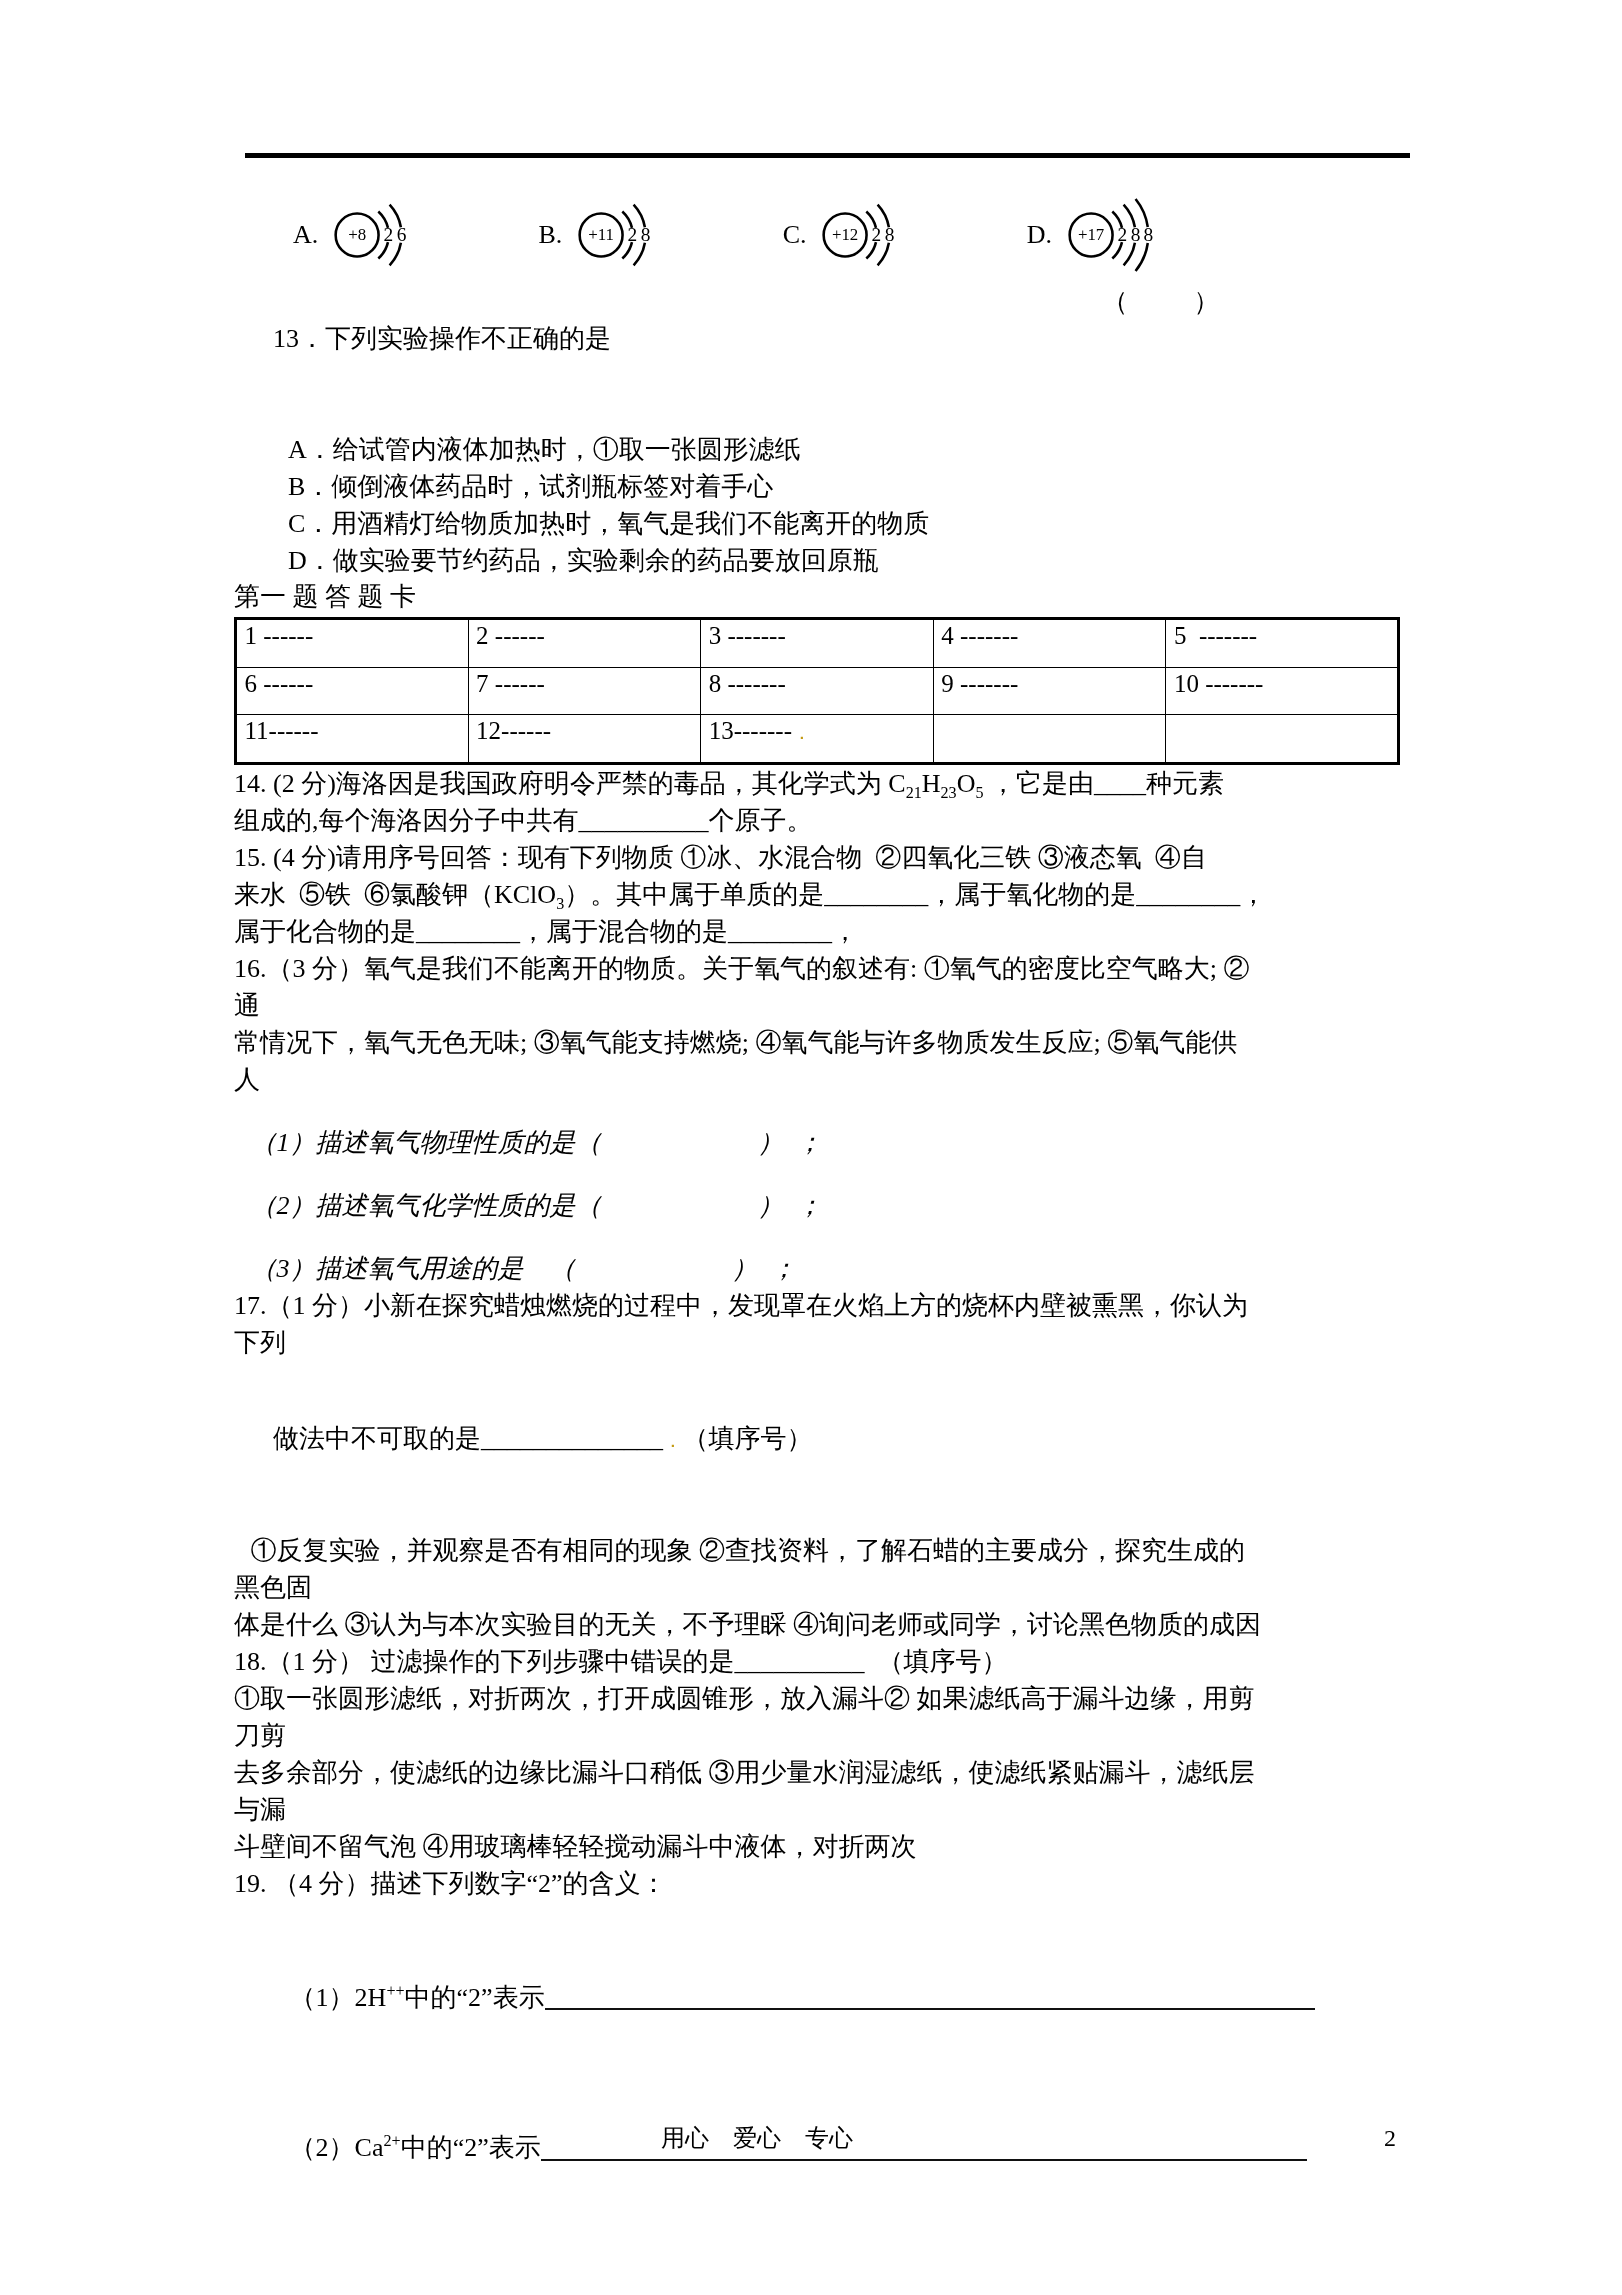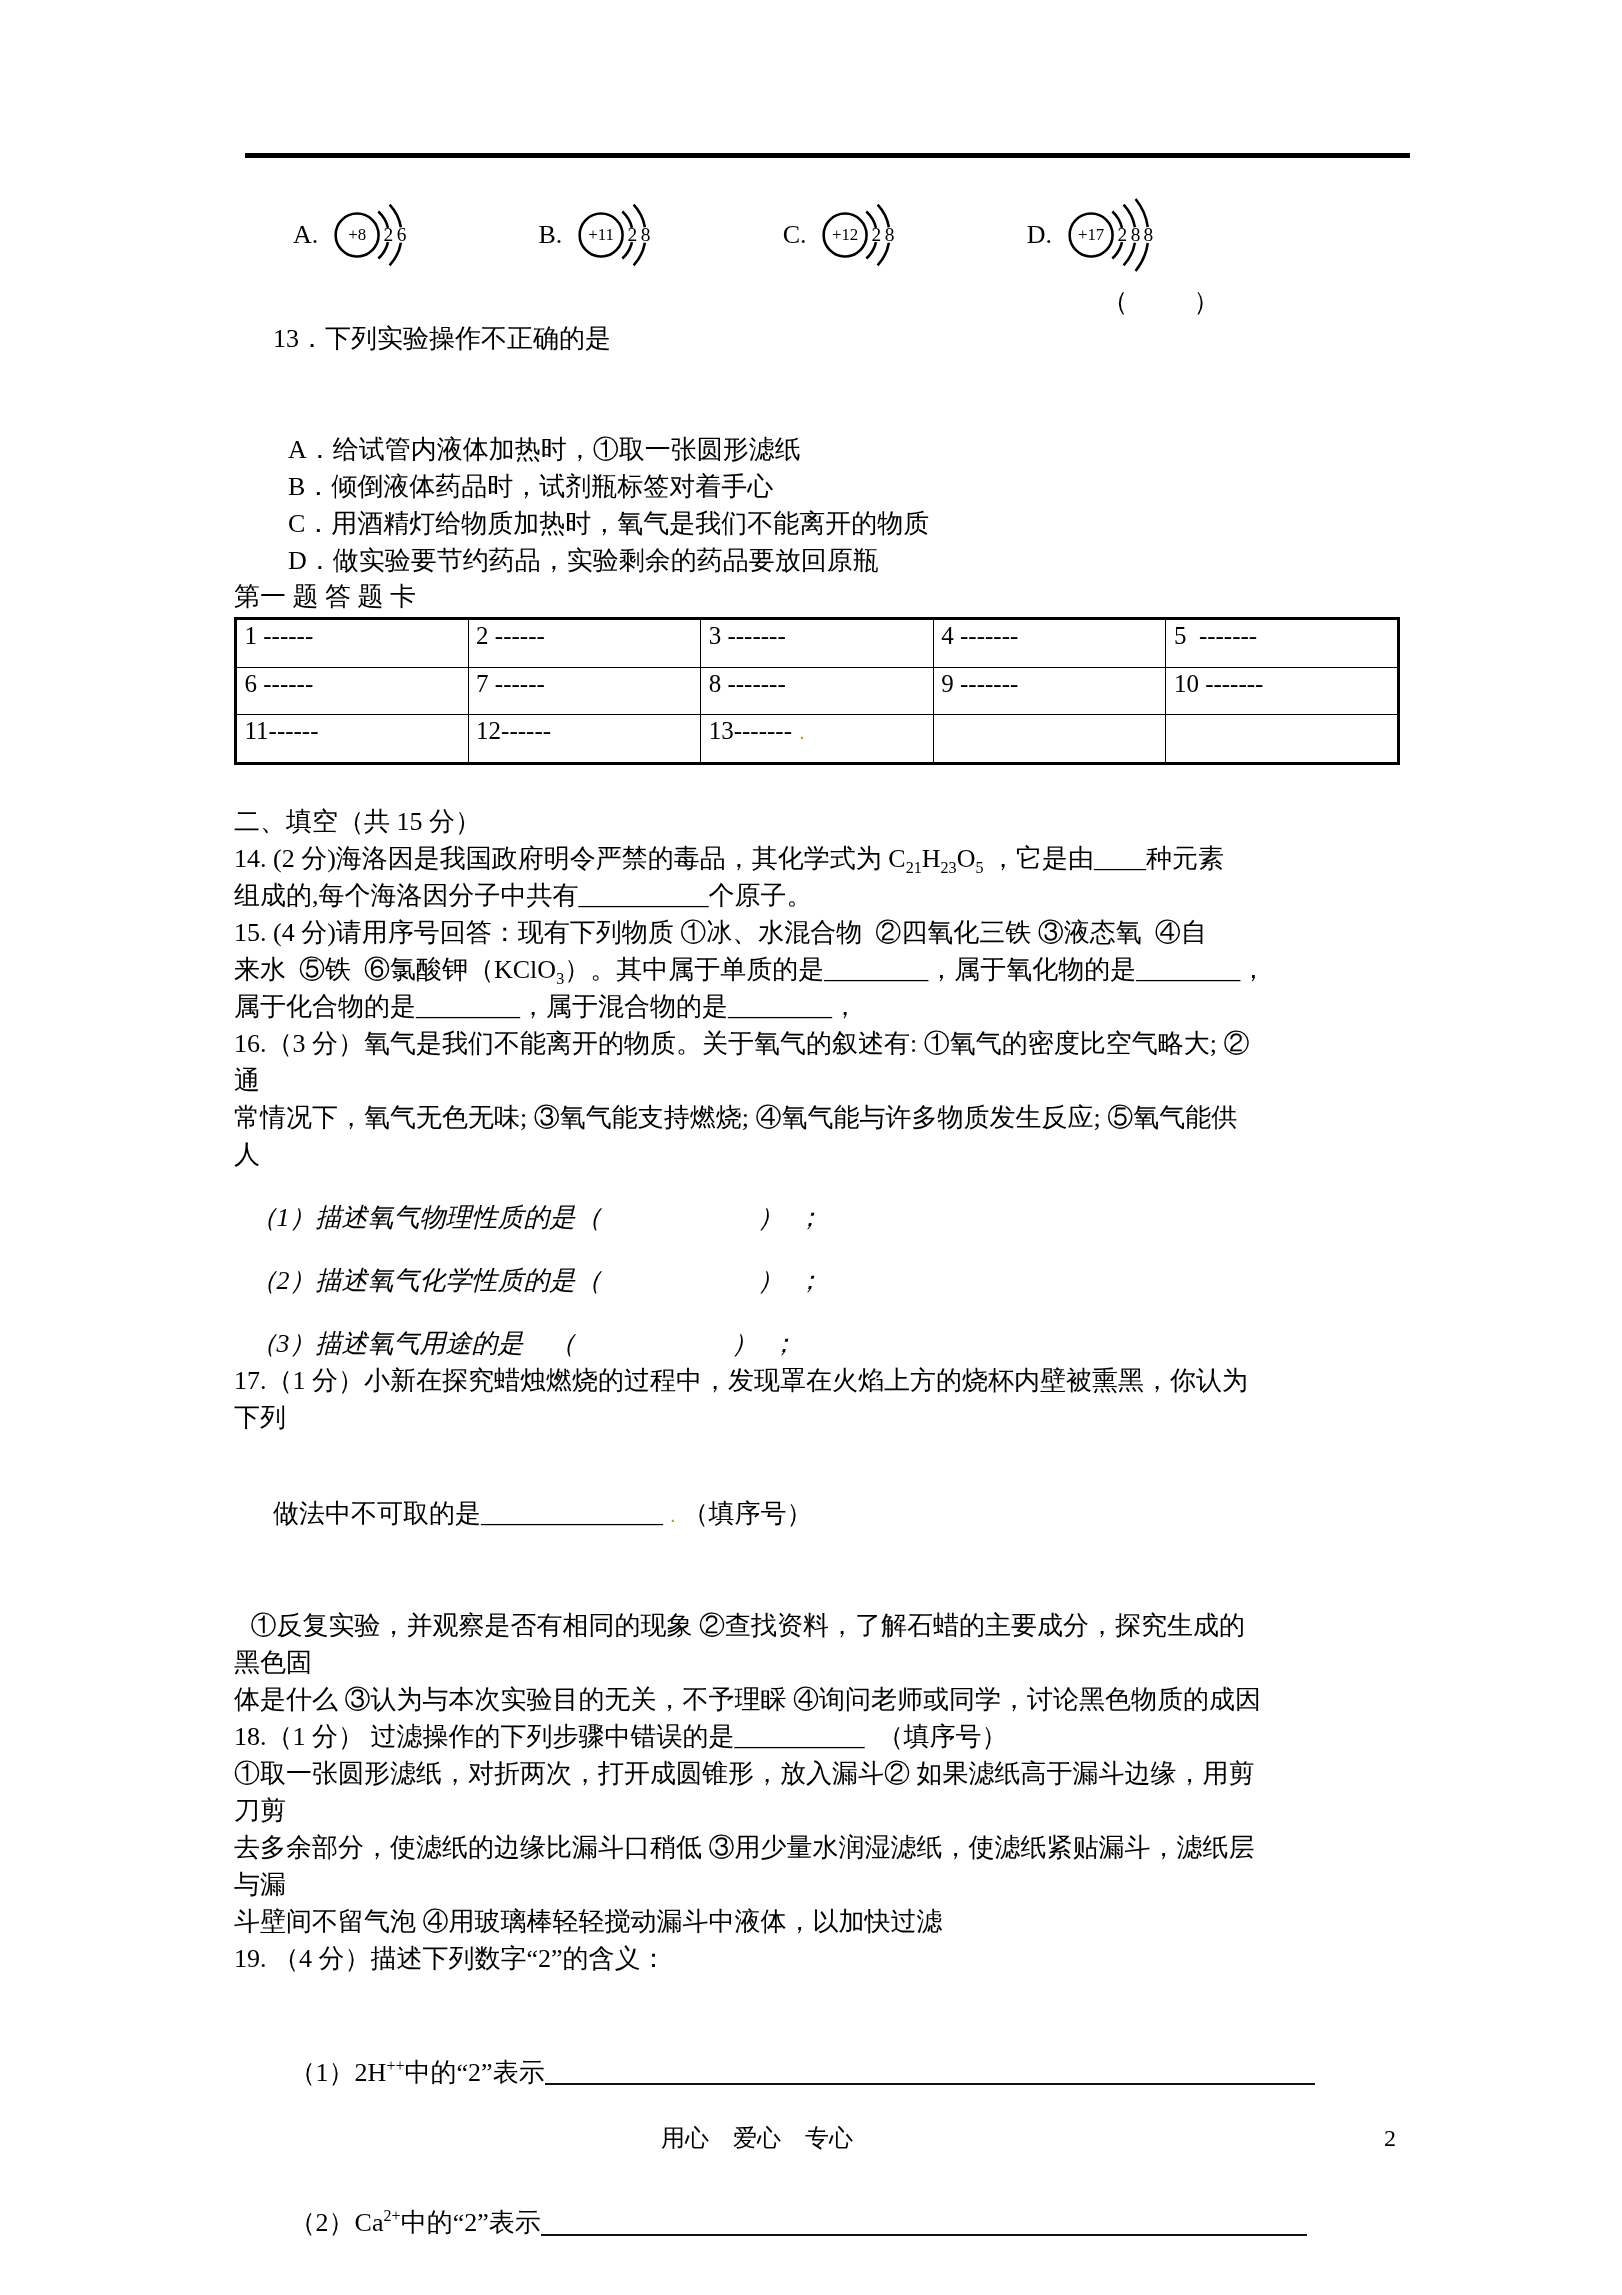--- a/index.html
+++ b/index.html
@@ -160,21 +160,20 @@
         <tr>
           <td>11------</td>
           <td>12------</td>
           <td><span>13-------</span><span class="mark-dot">．</span></td>
           <td></td>
           <td></td>
         </tr>
       </tbody>
     </table>
 
-    <div class="ln sec-heading">二、填空（共 15 分）</div>
 
     <div class="ln">14. (2 分)海洛因是我国政府明令严禁的毒品，其化学式为 C<sub>21</sub>H<sub>23</sub>O<sub>5</sub> ，它是由____种元素</div>
     <div class="ln">组成的,每个海洛因分子中共有__________个原子。</div>
 
     <div class="ln">15. (4 分)请用序号回答：现有下列物质 ①冰、水混合物  ②四氧化三铁 ③液态氧  ④自</div>
     <div class="ln">来水  ⑤铁  ⑥氯酸钾（KClO<sub>3</sub>）。其中属于单质的是________，属于氧化物的是________，</div>
     <div class="ln">属于化合物的是________，属于混合物的是________，</div>
 
     <div class="ln">16.（3 分）氧气是我们不能离开的物质。关于氧气的叙述有: ①氧气的密度比空气略大; ②</div>
     <div class="ln">通</div>
@@ -192,21 +191,21 @@
     </div>
     <div class="ln indent20">①反复实验，并观察是否有相同的现象 ②查找资料，了解石蜡的主要成分，探究生成的</div>
     <div class="ln">黑色固</div>
     <div class="ln">体是什么 ③认为与本次实验目的无关，不予理睬 ④询问老师或同学，讨论黑色物质的成因</div>
 
     <div class="ln">18.（1 分） 过滤操作的下列步骤中错误的是__________  （填序号）</div>
     <div class="ln">①取一张圆形滤纸，对折两次，打开成圆锥形，放入漏斗② 如果滤纸高于漏斗边缘，用剪</div>
     <div class="ln">刀剪</div>
     <div class="ln">去多余部分，使滤纸的边缘比漏斗口稍低 ③用少量水润湿滤纸，使滤纸紧贴漏斗，滤纸层</div>
     <div class="ln">与漏</div>
-    <div class="ln">斗壁间不留气泡 ④用玻璃棒轻轻搅动漏斗中液体，以加快过滤</div>
+    <div class="ln">斗壁间不留气泡 ④用玻璃棒轻轻搅动漏斗中液体，对折两次</div>
 
     <div class="ln">19. （4 分）描述下列数字“2”的含义：</div>
 
     <div class="ln q19-item indent20">
       <span>（1）2H<sup>++</sup>中的“2”表示</span><span class="uline" style="width:770px"></span>
     </div>
     <div class="ln q19-item indent20">
       <span>（2）Ca<sup>2+</sup>中的“2”表示</span><span class="uline" style="width:766px"></span>
     </div>
 

